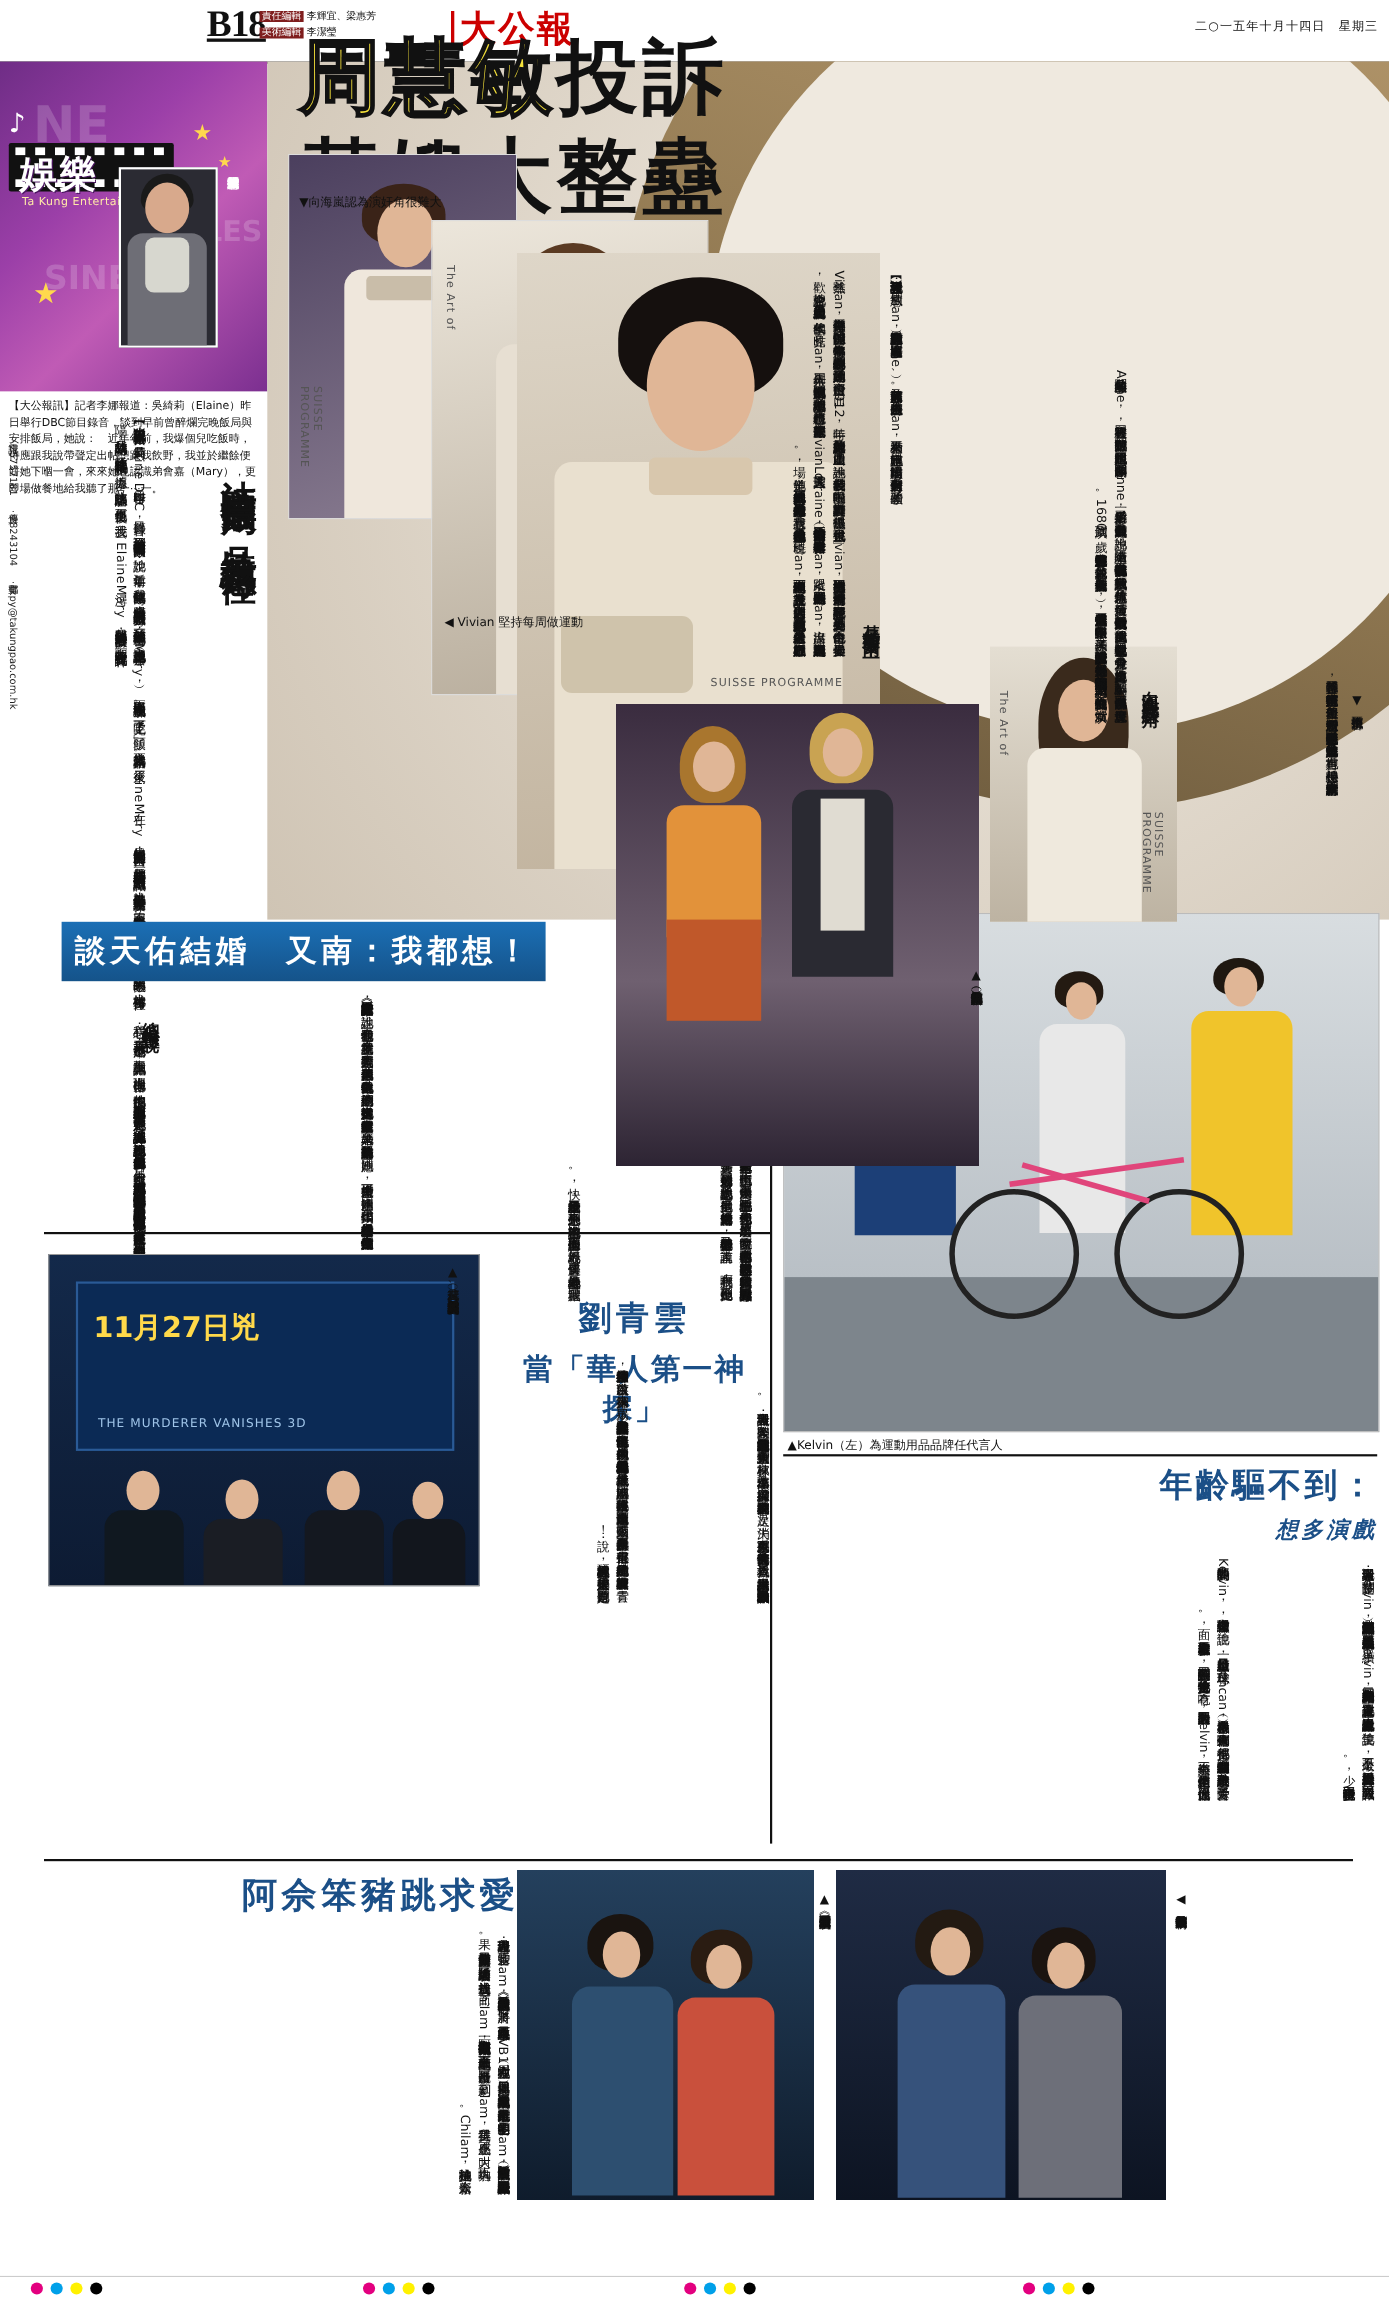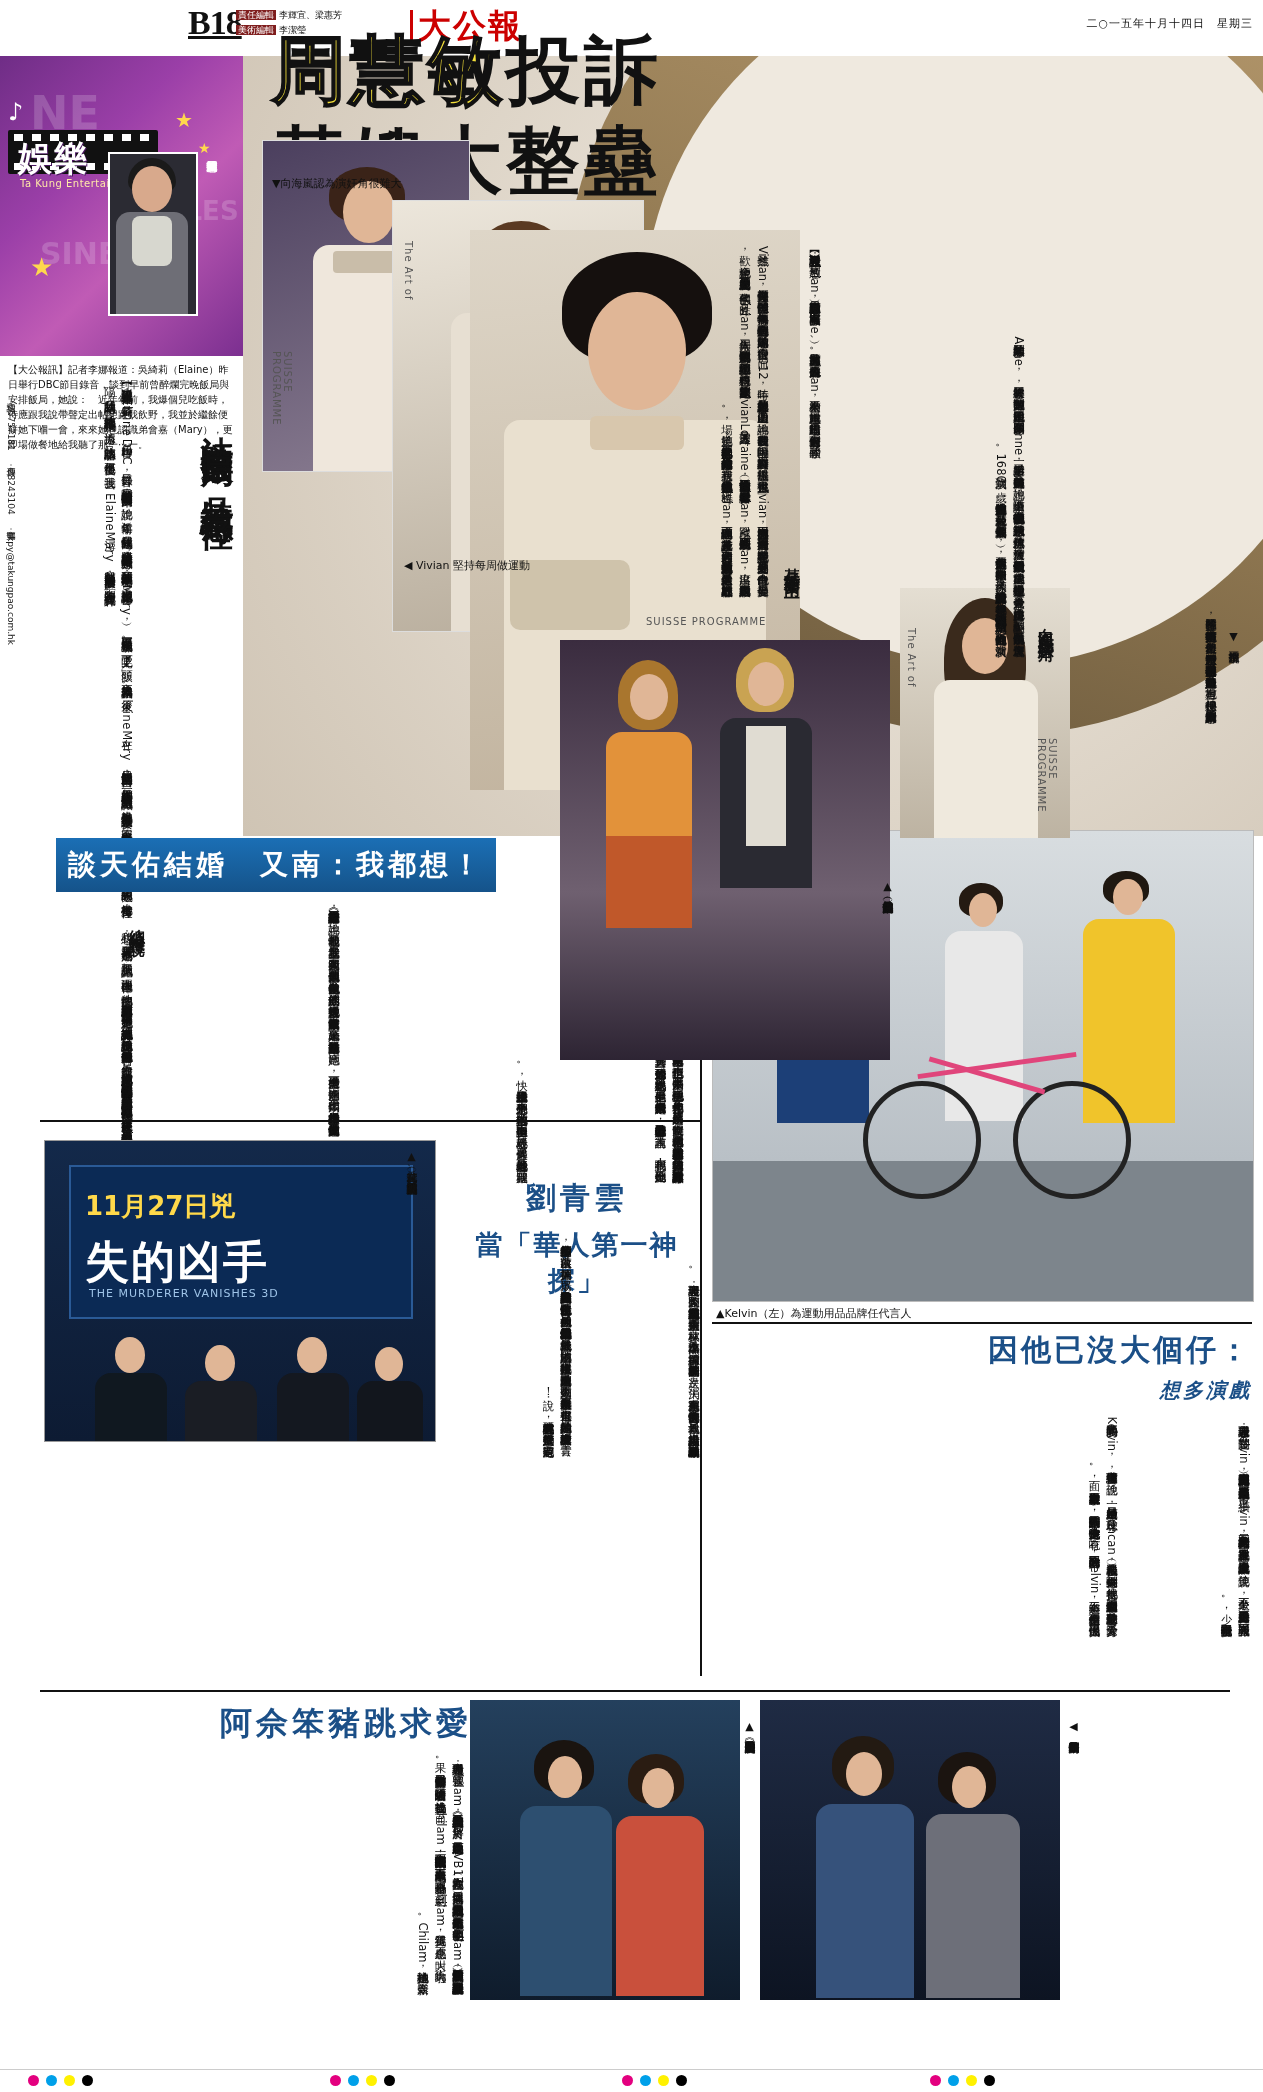--- a/index.html
+++ b/index.html
@@ -289,21 +289,20 @@
     <div style="position:absolute;left:300px;top:250px;width:108px;height:108px;border:5px solid #222;border-radius:50%;"></div>
     <div style="position:absolute;left:204px;top:232px;width:160px;height:5px;background:#e0457b;transform:rotate(-8deg);"></div>
     <div style="position:absolute;left:214px;top:242px;width:120px;height:5px;background:#e0457b;transform:rotate(16deg);"></div>
   </div>
   <div class="cycle-cap">▲Kelvin（左）為運動用品品牌任代言人</div>
 
   <div class="poster">
     <div style="position:absolute;left:0;top:0;width:100%;height:100%;background:linear-gradient(180deg,#13294a 0%,#0d1b33 100%);"></div>
     <div style="position:absolute;left:24px;top:24px;width:340px;height:150px;background:#0b2a55;border:2px solid #2a5a96;"></div>
     <div style="position:absolute;left:40px;top:48px;font-size:26px;color:#ffd94a;font-weight:bold;">11月27日兇</div>
-    <div style="position:absolute;left:40px;top:92px;font-size:44px;color:#fff;font-weight:bold;letter-spacing:2px;">失的凶手</div>
     <div style="position:absolute;left:44px;top:146px;font-size:11px;color:#9fc4e8;letter-spacing:1px;">THE MURDERER VANISHES 3D</div>
     <div class="sil-head" style="left:70px;top:196px;width:30px;height:36px;"></div>
     <div class="sil-body" style="left:50px;top:232px;width:72px;height:70px;background:#101820;"></div>
     <div class="sil-head" style="left:160px;top:204px;width:30px;height:36px;"></div>
     <div class="sil-body" style="left:140px;top:240px;width:72px;height:62px;background:#1a1d24;"></div>
     <div class="sil-head" style="left:252px;top:196px;width:30px;height:36px;"></div>
     <div class="sil-body" style="left:232px;top:232px;width:72px;height:70px;background:#141820;"></div>
     <div class="sil-head" style="left:330px;top:206px;width:28px;height:34px;"></div>
     <div class="sil-body" style="left:312px;top:240px;width:66px;height:62px;background:#12161d;"></div>
   </div>
@@ -314,21 +313,21 @@
     <div class="t2">當「華人第一神探」</div>
   </div>
   <div style="position:absolute;left:452px;top:1236px;width:250px;">
     <div style="display:flex;direction:rtl;gap:12px;">
       <div style="writing-mode:vertical-rl;height:200px;width:116px;font-size:11.5px;line-height:17.5px;text-align:justify;">【大公報訊】記者吳珊珊報道：陶今整監製、羅志良執導之《消失的兇手》釋於北京舉行首映會，二人孳續主角劉青雲、林家棟、李小璐及江一燕出席。繼前雲以神探、林家棟在《消失的子彈》歌來看，是次　消失　系列自東寛鳳糗手，他笑言今次真的要了善情撞，為了看找救員，親身操出步場結大重、駁馬及爆破的動作場面。</div>
       <div style="writing-mode:vertical-rl;height:200px;width:116px;font-size:11.5px;line-height:17.5px;text-align:justify;">多年來連續神神探的背景，啟次會茁以　華人第一神探　揚眾，青雲其實並大喜鑑評及責狀生的民相比德還見，所以出這時正義角色部自他情。成就了今日的神探角色。會上青雲馬馬場嚴眾分析其他情員的體感狀，最大機絲就是江一燕。因她感出監訟演，致人來將便吃接得很出現，可是來命人民地改全自關連，茲人動爆不明：所對十年下嚴參就再要感得，但一直都很需東，只能是她的縉僮參編。林家棟今次演有構大受酸好，青雲說：　林家棟在戲裡是研究人心理的，這種人一般都是變態，他肖定有問題！</div>
     </div>
   </div>
 
   <div class="sec4">
-    <div class="t1">因他已沒大個仔：</div>
+    <div class="t1">年齡驅不到：</div>
     <div class="t2">想多演戲</div>
     <div class="cols">
       <div class="col">【大公報訊】記者吳珊珊報道：關楚耀（Kelvin）以代言人身分到任為出運運動用品開記會，同是還有原位會搭單單代表馬運動員。單續Kelvin勢同二人到至會為品牌拍攝電話糊，他更首次在公眾上評單車，不過記者會上他說以單車爆示人，他笑說：　不是不敢，只是得近大膽聽上（票示）會好分，因面我分少，同直我平時也少愛單車啦。</div>
       <div class="col">即時約嗎要的Kelvin，提言會與環球繼續合作，他說：　一日是績哈就是是顧，聰球及Duncan（馮翠忠）我很多機會，倘到未來有你哪，他都很支持。不過我們遠在倆繼前關解，來勁誰《你想爭取什麼？》除了會爱方面，希望在電影天媲爭取更多機會。　推到四公司的話人關多年，他會支持他否吃何決定？有吃Mr.的政治取向興公司不同，Kelvin表示不知道，但相信不會是第一理由。因他已沒大個仔。</div>
     </div>
   </div>
 
   <div class="sec5">
     <div class="title">阿佘笨豬跳求愛</div>
     <div class="cols" style="margin-left:6px;width:420px;">

